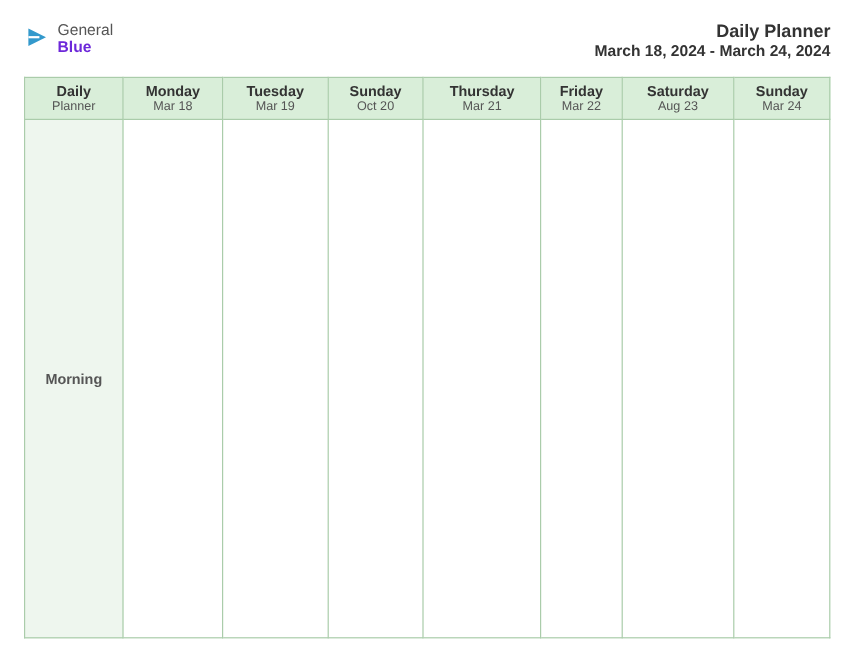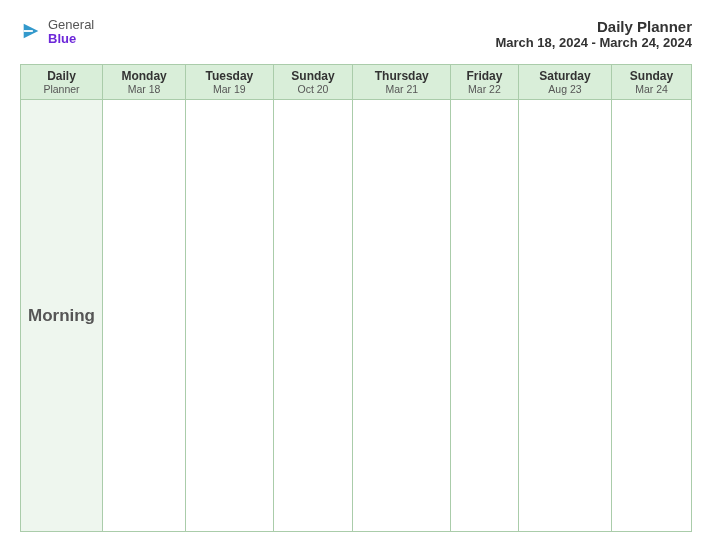--- a/index.html
+++ b/index.html
@@ -129,21 +129,21 @@
     }
 
     
     .planner-table tbody tr td {
       height: 120px;
       vertical-align: middle;
     }
 
     .planner-table tbody tr td:first-child {
       background-color: #eef6ee;
-      font-size: 17px;
+      font-size: 12px;
       font-weight: bold;
       color: #555;
       text-align: center;
       vertical-align: middle;
     }
 
     .planner-table tbody tr td:not(:first-child) {
       background-color: #ffffff;
     }
   </style>

